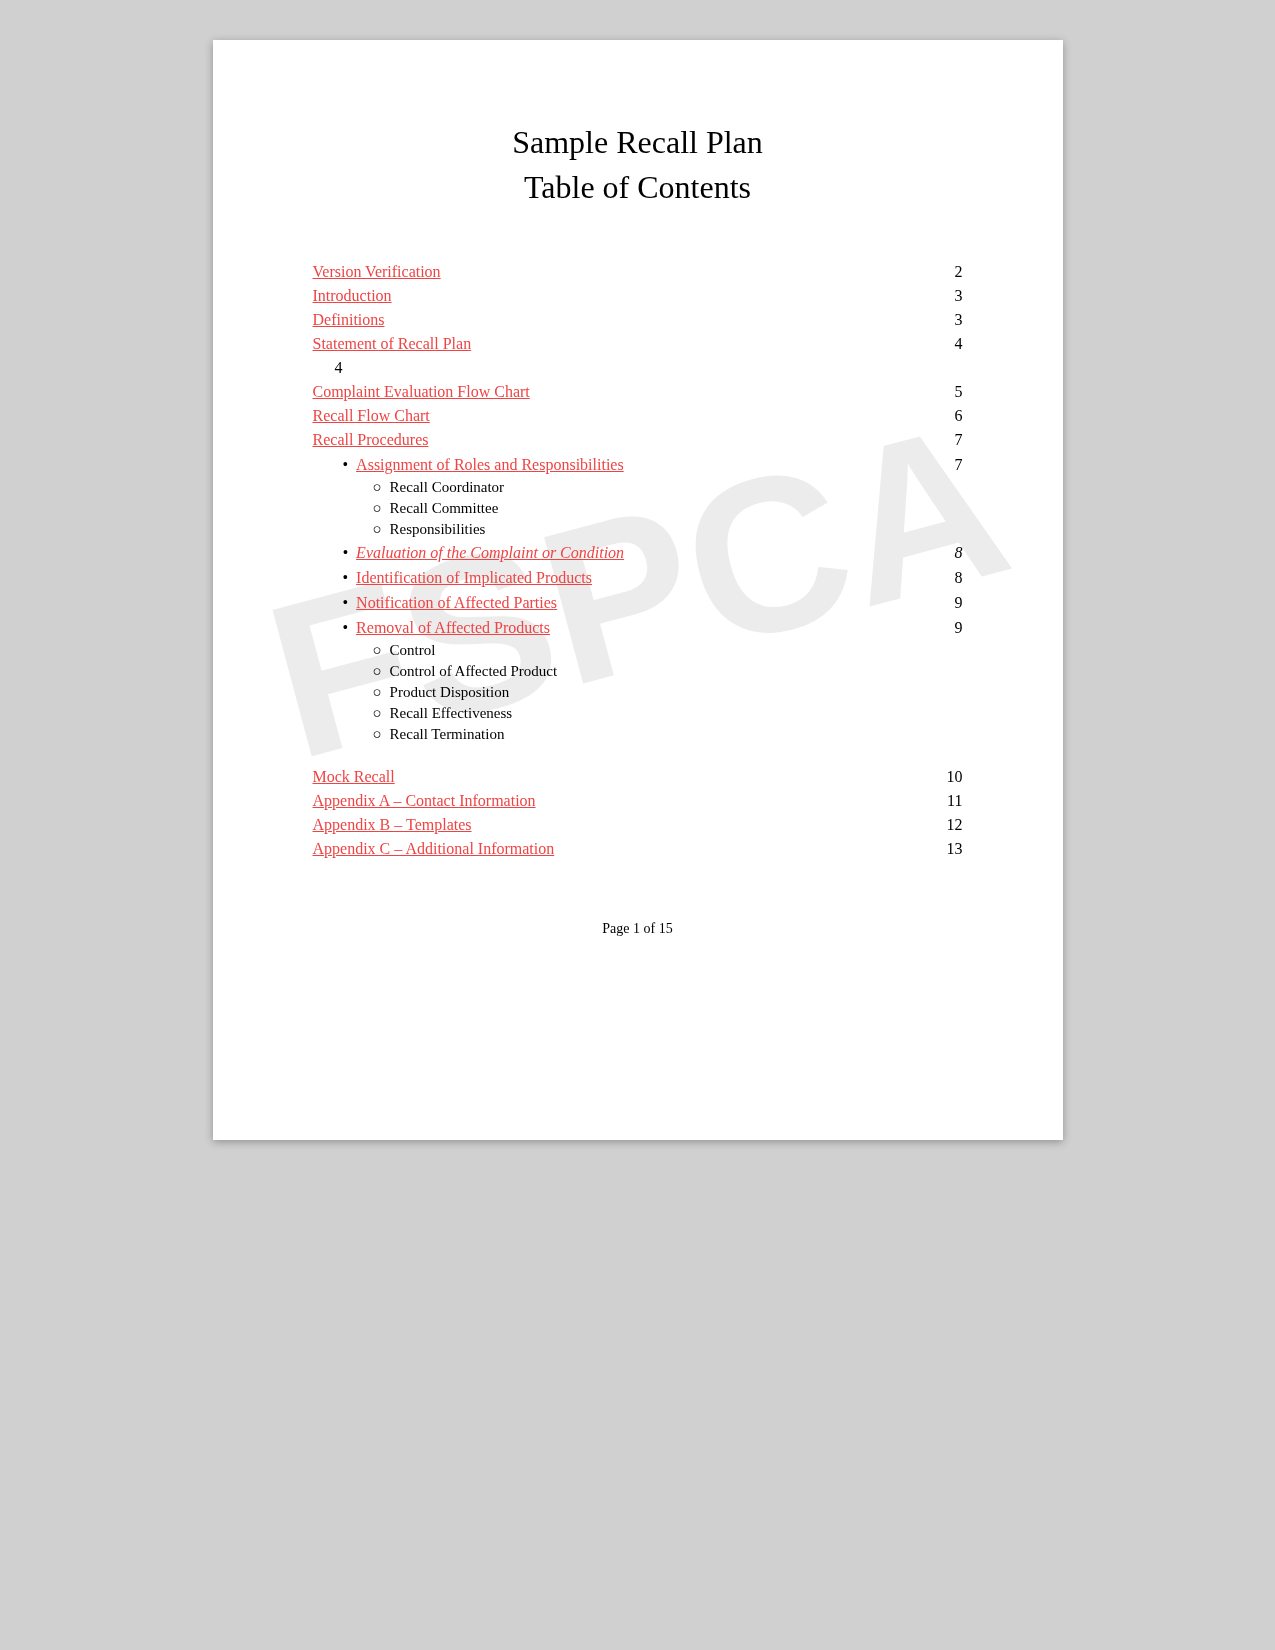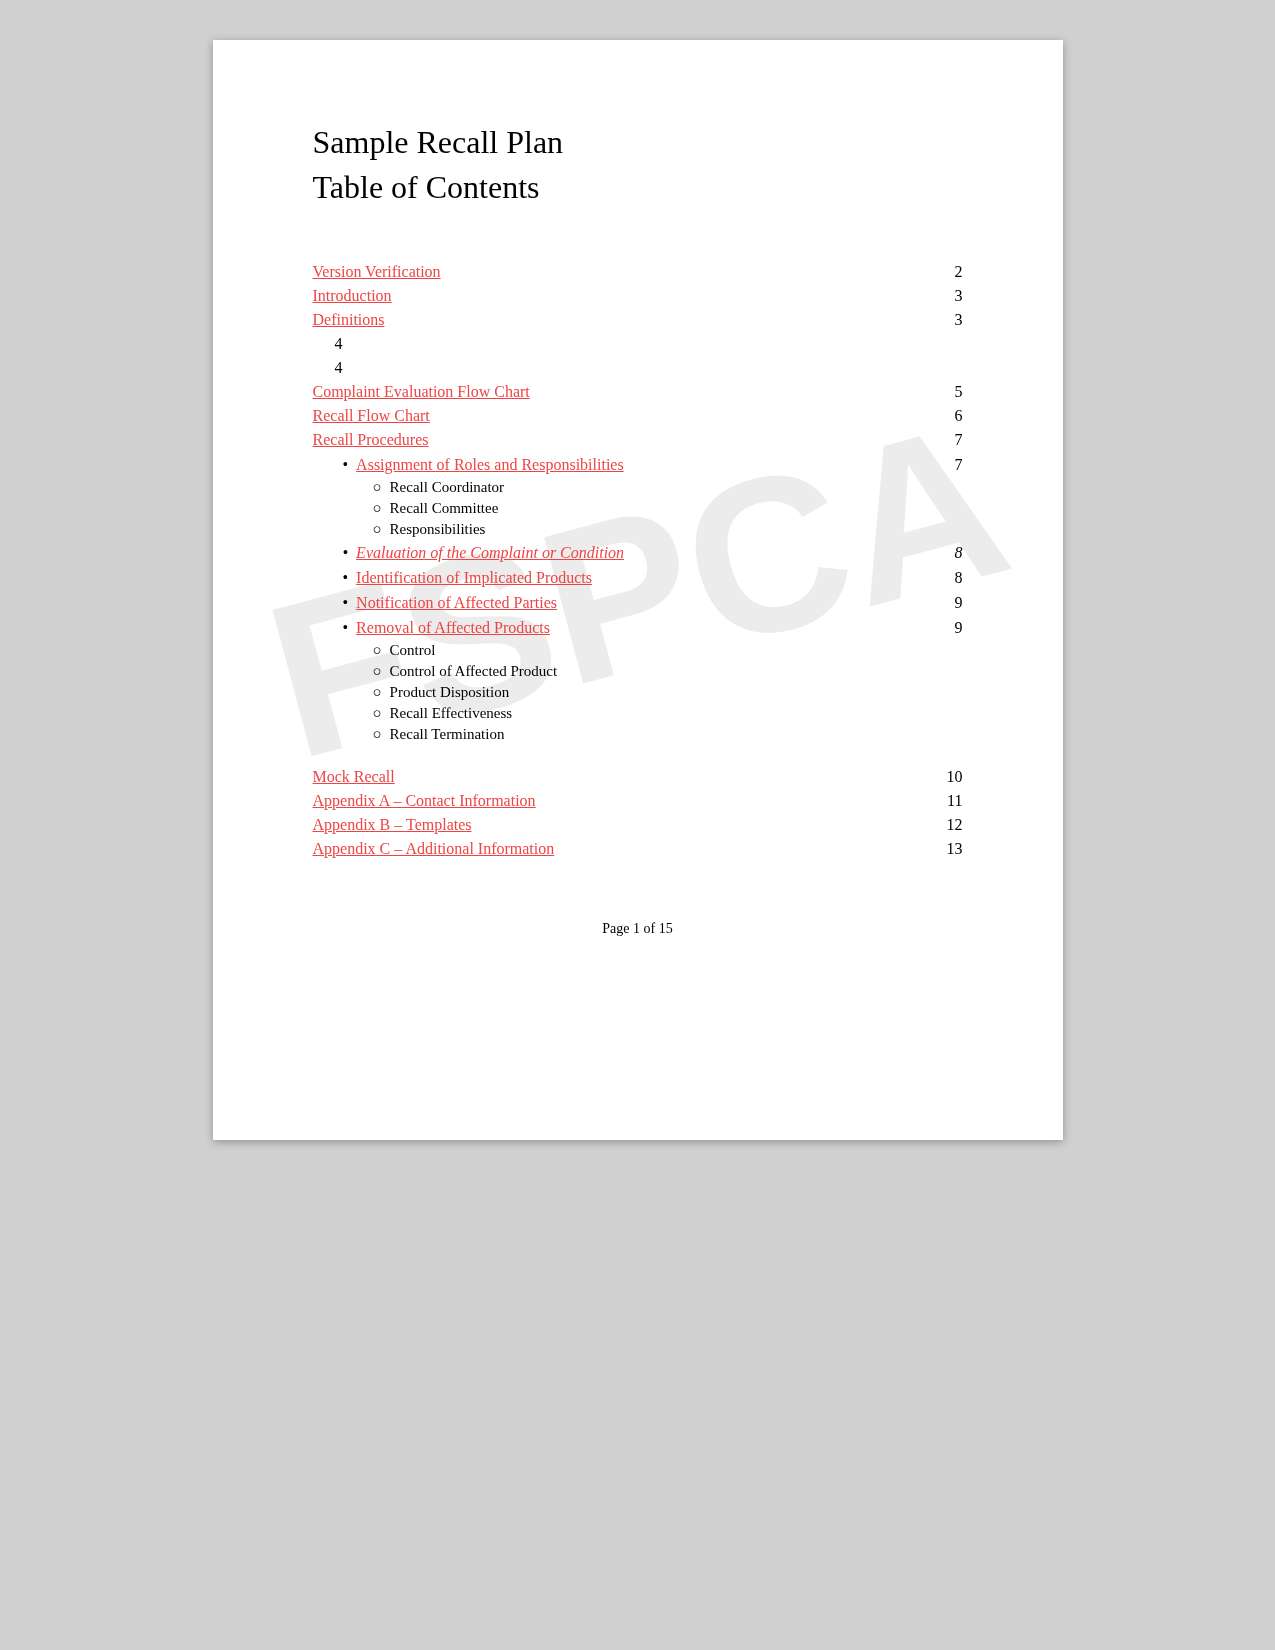--- a/index.html
+++ b/index.html
@@ -42,20 +42,21 @@
       line-height: 1;
       font-family: Arial, sans-serif;
     }
 
     .content {
       position: relative;
       z-index: 1;
     }
 
     .title {
+      text-align: center;
       font-size: 32px;
       font-weight: normal;
       margin-bottom: 50px;
       line-height: 1.4;
       font-family: 'Times New Roman', Times, serif;
     }
 
     .toc-link {
       text-decoration: underline;
       color: #ef4444;
@@ -117,20 +118,21 @@
       </div>
       <div class="toc-row">
         <span class="label toc-link">Introduction</span>
         <span class="pagenum">3</span>
       </div>
       <div class="toc-row">
         <span class="label toc-link">Definitions</span>
         <span class="pagenum">3</span>
       </div>
       <div class="toc-row">
+        <span class="label toc-link">Statement of Recall Plan</span>
         <span class="pagenum">4</span>
       </div>
       <div class="toc-row">
         <span class="pagenum">4</span>
       </div>
       <div class="toc-row">
         <span class="label toc-link">Complaint Evaluation Flow Chart</span>
         <span class="pagenum">5</span>
       </div>
       <div class="toc-row">

